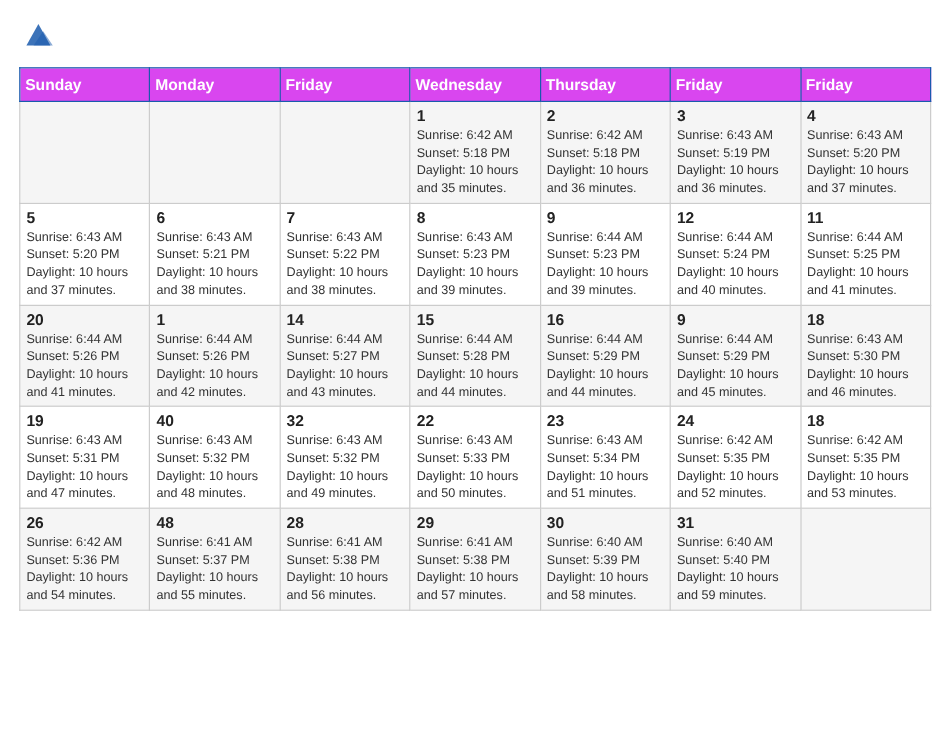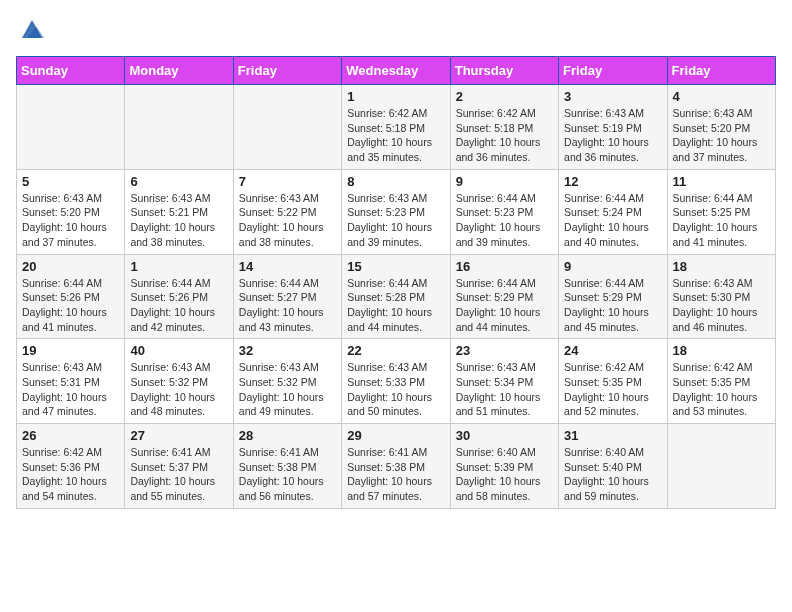--- a/index.html
+++ b/index.html
@@ -237,21 +237,21 @@
           <span class="day-number">18</span>
           <div class="day-info">Sunrise: 6:42 AM<br>Sunset: 5:35 PM<br>Daylight: 10 hours<br>and 53 minutes.</div>
         </td>
       </tr>
       <tr>
         <td>
           <span class="day-number">26</span>
           <div class="day-info">Sunrise: 6:42 AM<br>Sunset: 5:36 PM<br>Daylight: 10 hours<br>and 54 minutes.</div>
         </td>
         <td>
-          <span class="day-number">27</span>
+          <span class="day-number">48</span>
           <div class="day-info">Sunrise: 6:41 AM<br>Sunset: 5:37 PM<br>Daylight: 10 hours<br>and 55 minutes.</div>
         </td>
         <td>
           <span class="day-number">28</span>
           <div class="day-info">Sunrise: 6:41 AM<br>Sunset: 5:38 PM<br>Daylight: 10 hours<br>and 56 minutes.</div>
         </td>
         <td>
           <span class="day-number">29</span>
           <div class="day-info">Sunrise: 6:41 AM<br>Sunset: 5:38 PM<br>Daylight: 10 hours<br>and 57 minutes.</div>
         </td>

